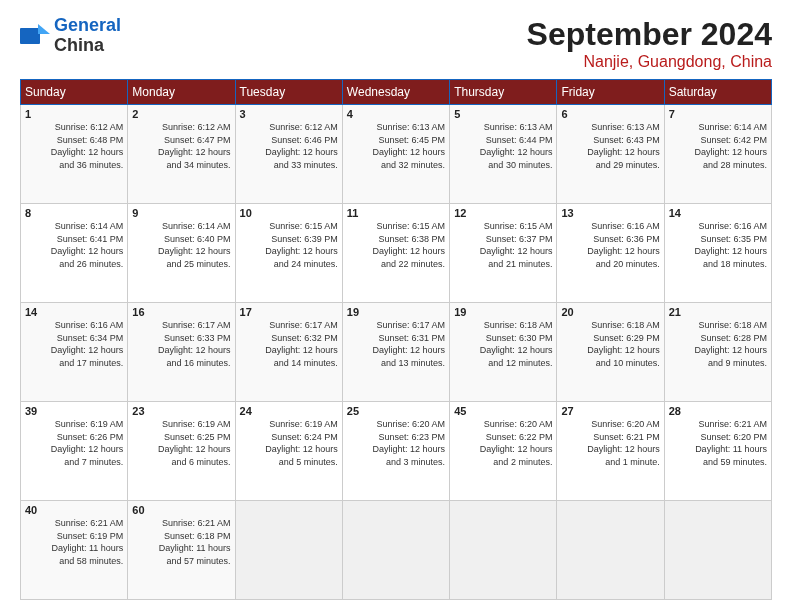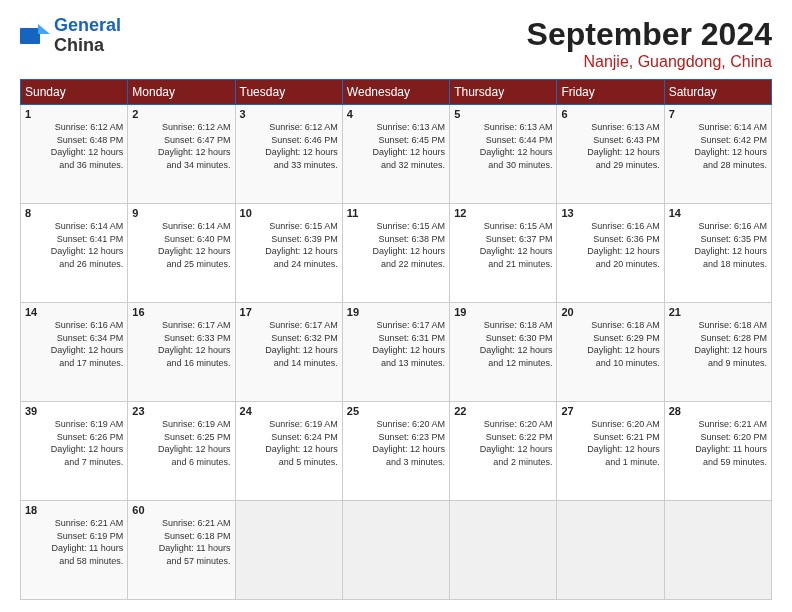--- a/index.html
+++ b/index.html
@@ -311,21 +311,21 @@
 and 5 minutes.</div>
           </td>
           <td>
             <span class="day-num">25</span>
             <div class="day-info" style="white-space: pre-line;">Sunrise: 6:20 AM
 Sunset: 6:23 PM
 Daylight: 12 hours
 and 3 minutes.</div>
           </td>
           <td>
-            <span class="day-num">22</span>
+            <span class="day-num">45</span>
             <div class="day-info" style="white-space: pre-line;">Sunrise: 6:20 AM
 Sunset: 6:22 PM
 Daylight: 12 hours
 and 2 minutes.</div>
           </td>
           <td>
             <span class="day-num">27</span>
             <div class="day-info" style="white-space: pre-line;">Sunrise: 6:20 AM
 Sunset: 6:21 PM
 Daylight: 12 hours
@@ -334,21 +334,21 @@
           <td>
             <span class="day-num">28</span>
             <div class="day-info" style="white-space: pre-line;">Sunrise: 6:21 AM
 Sunset: 6:20 PM
 Daylight: 11 hours
 and 59 minutes.</div>
           </td>
         </tr>
         <tr>
           <td>
-            <span class="day-num">18</span>
+            <span class="day-num">40</span>
             <div class="day-info" style="white-space: pre-line;">Sunrise: 6:21 AM
 Sunset: 6:19 PM
 Daylight: 11 hours
 and 58 minutes.</div>
           </td>
           <td>
             <span class="day-num">60</span>
             <div class="day-info" style="white-space: pre-line;">Sunrise: 6:21 AM
 Sunset: 6:18 PM
 Daylight: 11 hours

